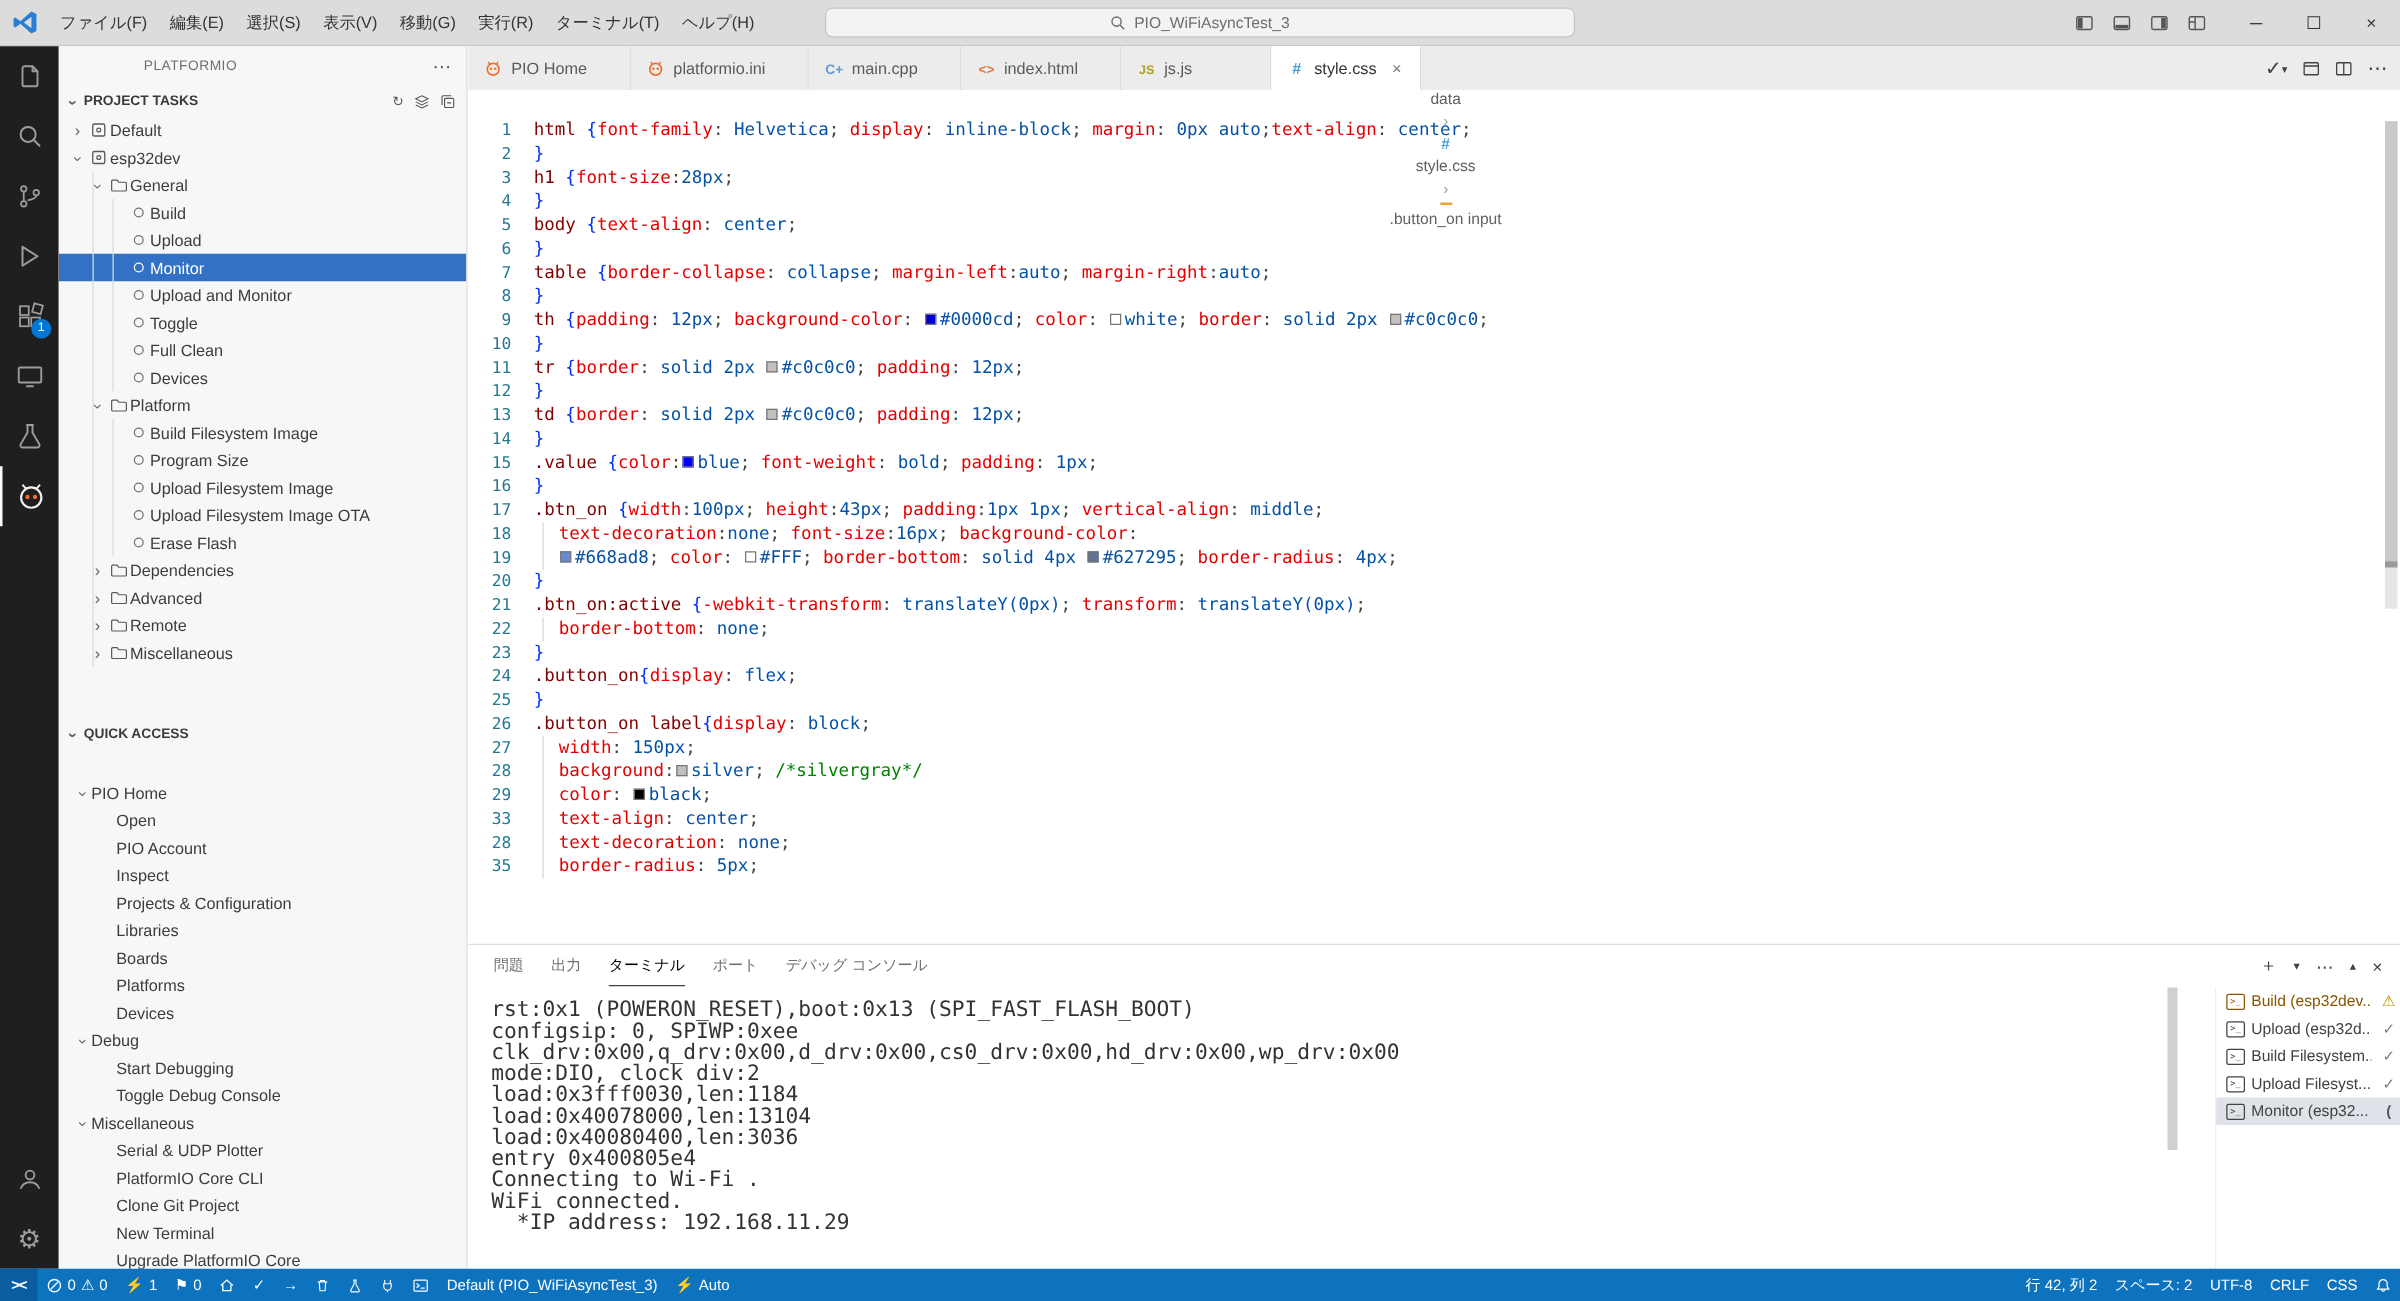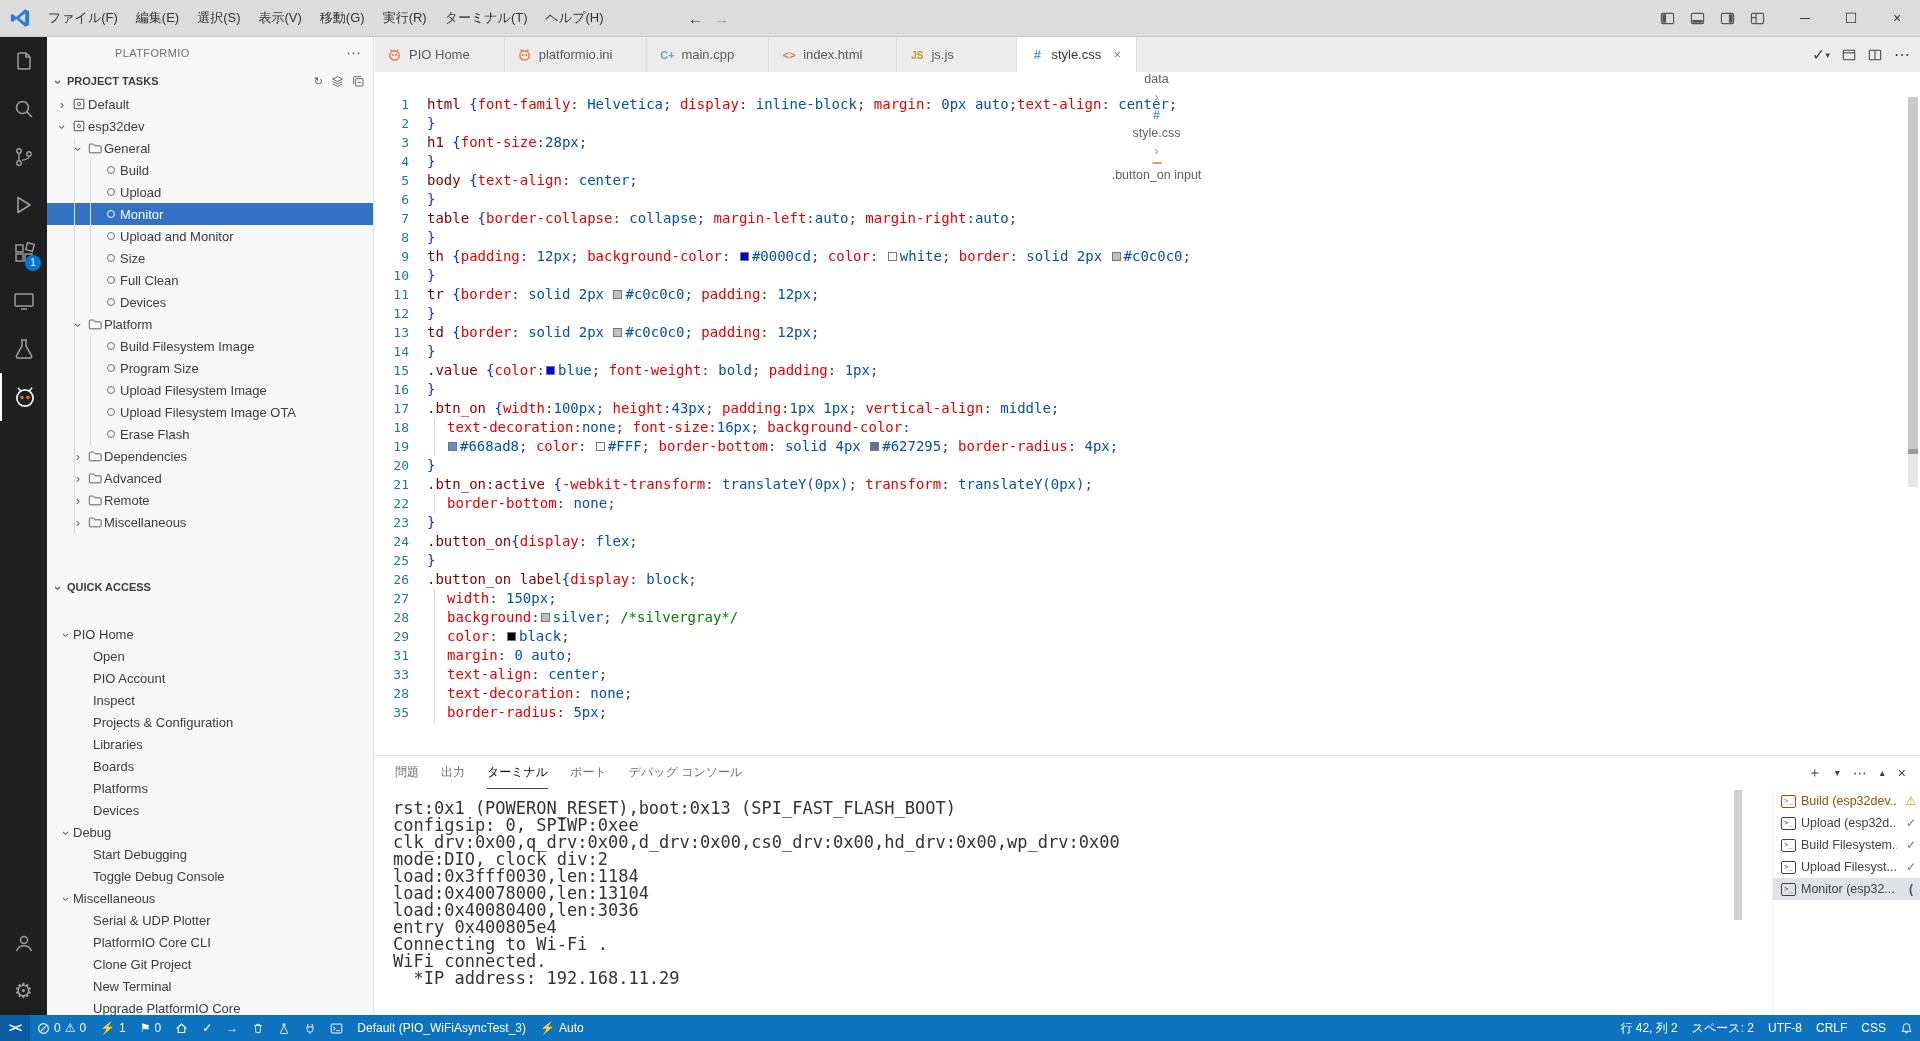--- a/index.html
+++ b/index.html
@@ -132,20 +132,29 @@
         <span class="menu-item">表示(V)</span>
         <span class="menu-item">移動(G)</span>
         <span class="menu-item">実行(R)</span>
         <span class="menu-item">ターミナル(T)</span>
         <span class="menu-item">ヘルプ(H)</span>
       </nav>
     <span class="nav-arrows">
       <span class="arr">←</span>
       <span class="arr dim">→</span>
     </span>
+    <div class="cmd-center">
+      <span class="sb-ic">
+        <svg viewBox="0 0 16 16" width="13" height="13">
+            <circle cx="6.5" cy="6.5" r="4.5" fill="none" stroke="#6e6e6e" stroke-width="1.4"></circle>
+            <path d="m10 10 4 4" stroke="#6e6e6e" stroke-width="1.4"></path>
+          </svg>
+      </span>
+      <span>PIO_WiFiAsyncTest_3</span>
+    </div>
     <div class="titlebar-right">
       <span class="layout-icons">
         <span class="lic">
             <svg viewBox="0 0 16 16" width="15" height="15">
               <rect x="1.5" y="2.5" width="13" height="11" rx="1.5" fill="none" stroke="#555" stroke-width="1.2"></rect>
               <rect x="2.5" y="3.5" width="4" height="9" fill="#555"></rect>
             </svg>
           </span>
         <span class="lic">
             <svg viewBox="0 0 16 16" width="15" height="15">
@@ -327,21 +336,21 @@
             <span class="task-dot"></span>
           </span>
           <span>Upload and Monitor</span>
         </div>
         <div class="tree-row">
           <span style="display: inline-block; flex: 0 0 auto; width: 40px; height: 1px;"></span>
           <span class="chev"></span>
           <span class="t-icon">
             <span class="task-dot"></span>
           </span>
-          <span>Size</span>
+          <span>Toggle</span>
         </div>
         <div class="tree-row">
           <span style="display: inline-block; flex: 0 0 auto; width: 40px; height: 1px;"></span>
           <span class="chev"></span>
           <span class="t-icon">
             <span class="task-dot"></span>
           </span>
           <span>Full Clean</span>
         </div>
         <div class="tree-row">
@@ -639,21 +648,20 @@
         <div class="cl"><span class="ln">20</span><span class="lc"><span class="tok-b">}</span></span></div>
         <div class="cl"><span class="ln">21</span><span class="lc"><span class="tok-s">.btn_on:active </span><span class="tok-b">{</span><span class="tok-p">-webkit-transform</span><span class="tok-u">: </span><span class="tok-v">translateY(0px)</span><span class="tok-u">; </span><span class="tok-p">transform</span><span class="tok-u">: </span><span class="tok-v">translateY(0px)</span><span class="tok-u">;</span></span></div>
         <div class="cl"><span class="ln">22</span><span class="lc"><span class="ind"></span><span class="tok-p">border-bottom</span><span class="tok-u">: </span><span class="tok-v">none</span><span class="tok-u">;</span></span></div>
         <div class="cl"><span class="ln">23</span><span class="lc"><span class="tok-b">}</span></span></div>
         <div class="cl"><span class="ln">24</span><span class="lc"><span class="tok-s">.button_on</span><span class="tok-b">{</span><span class="tok-p">display</span><span class="tok-u">: </span><span class="tok-v">flex</span><span class="tok-u">;</span></span></div>
         <div class="cl"><span class="ln">25</span><span class="lc"><span class="tok-b">}</span></span></div>
         <div class="cl"><span class="ln">26</span><span class="lc"><span class="tok-s">.button_on label</span><span class="tok-b">{</span><span class="tok-p">display</span><span class="tok-u">: </span><span class="tok-v">block</span><span class="tok-u">;</span></span></div>
         <div class="cl"><span class="ln">27</span><span class="lc"><span class="ind"></span><span class="tok-p">width</span><span class="tok-u">: </span><span class="tok-v">150px</span><span class="tok-u">;</span></span></div>
         <div class="cl"><span class="ln">28</span><span class="lc"><span class="ind"></span><span class="tok-p">background</span><span class="tok-u">:</span><span class="swatch" style="background: rgb(192, 192, 192);"></span><span class="tok-v">silver</span><span class="tok-u">; </span><span class="tok-c">/*silvergray*/</span></span></div>
         <div class="cl"><span class="ln">29</span><span class="lc"><span class="ind"></span><span class="tok-p">color</span><span class="tok-u">: </span><span class="swatch" style="background: rgb(0, 0, 0);"></span><span class="tok-v">black</span><span class="tok-u">;</span></span></div>
-        <div class="cl"><span class="ln">31</span><span class="lc"><span class="ind"></span><span class="tok-p">margin</span><span class="tok-u">: </span><span class="tok-v">0 auto</span><span class="tok-u">;</span></span></div>
         <div class="cl"><span class="ln">33</span><span class="lc"><span class="ind"></span><span class="tok-p">text-align</span><span class="tok-u">: </span><span class="tok-v">center</span><span class="tok-u">;</span></span></div>
         <div class="cl"><span class="ln">28</span><span class="lc"><span class="ind"></span><span class="tok-p">text-decoration</span><span class="tok-u">: </span><span class="tok-v">none</span><span class="tok-u">;</span></span></div>
         <div class="cl"><span class="ln">35</span><span class="lc"><span class="ind"></span><span class="tok-p">border-radius</span><span class="tok-u">: </span><span class="tok-v">5px</span><span class="tok-u">;</span></span></div>
       </div>
     <div class="ed-scrollbar">
       <span class="ed-thumb"></span>
         <span class="ed-mark"></span>
     </div>
   </div>
 

